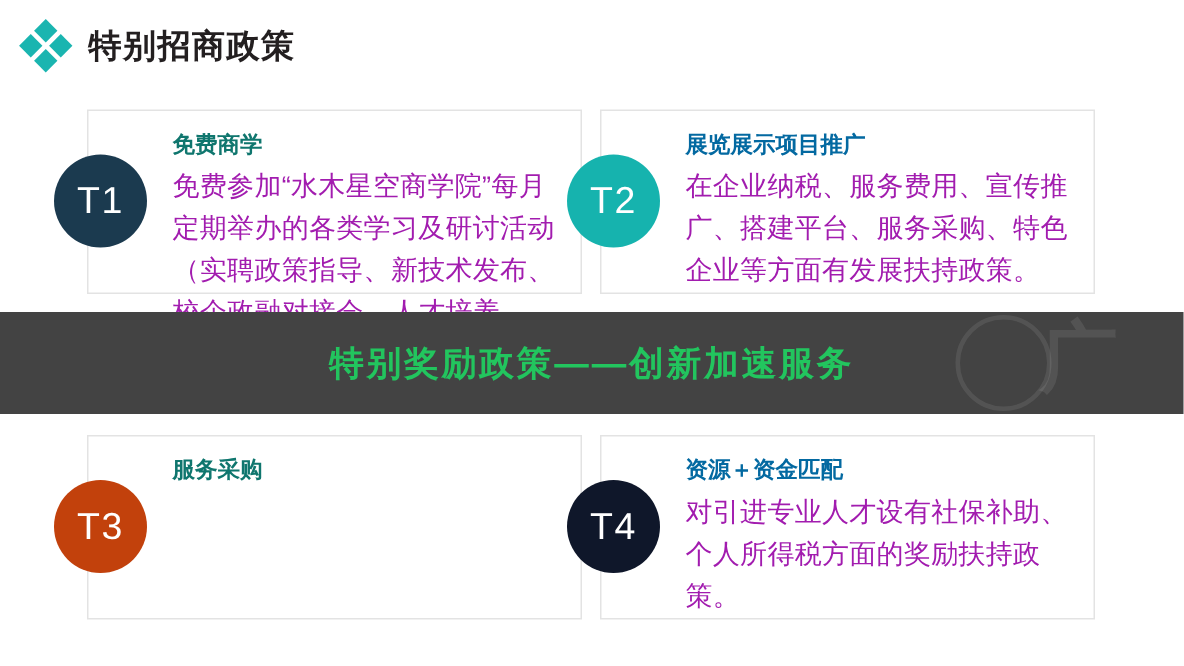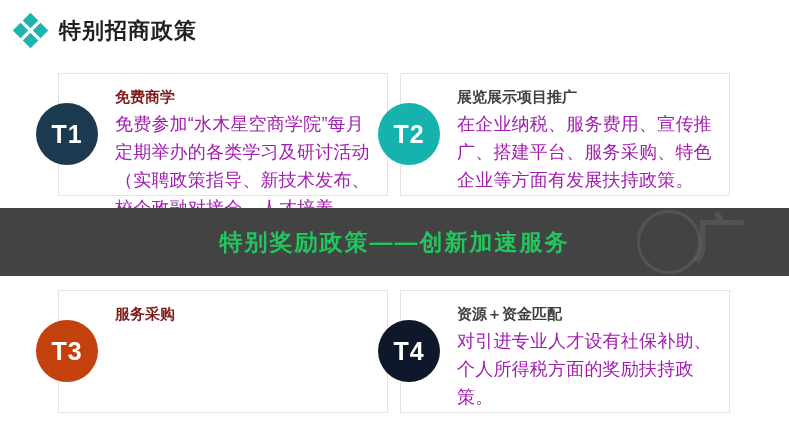--- a/index.html
+++ b/index.html
@@ -73,45 +73,45 @@
   .card.c3 { left: 58px;  top: 290px; width: 330px; height: 123px; }
   .card.c4 { left: 400px; top: 290px; width: 330px; height: 123px; }
 
   .badge {
     position: absolute;
     width: 62px;
     height: 62px;
     border-radius: 50%;
     color: #ffffff;
     font-size: 25px;
-    font-weight: bold;
+    font-weight: normal;
     display: flex;
     align-items: center;
     justify-content: center;
     letter-spacing: 1px;
     line-height: 1;
   }
   .card.c1 .badge { left: -23px; top: 29px; background: #1b3a4f; }
   .card.c2 .badge { left: -23px; top: 29px; background: #16b3ae; }
   .card.c3 .badge { left: -23px; top: 29px; background: #c2410c; }
   .card.c4 .badge { left: -23px; top: 29px; background: #0f172a; }
 
   .card-body {
     margin-left: 56px;
     margin-right: 10px;
     padding-top: 14px;
   }
   .card-title {
     font-size: 15px;
     font-weight: bold;
-    color: #7f1d1d;
+    color: #0f766e;
     line-height: 1.2;
     margin-bottom: 5px;
   }
-  .card-title.teal { color: #404040; }
+  .card-title.teal { color: #0369a1; }
   .card-text {
     font-size: 18px;
     color: #a21caf;
     line-height: 1.55;
     letter-spacing: 0.2px;
   }
 
   
   .banner {
     position: absolute;

